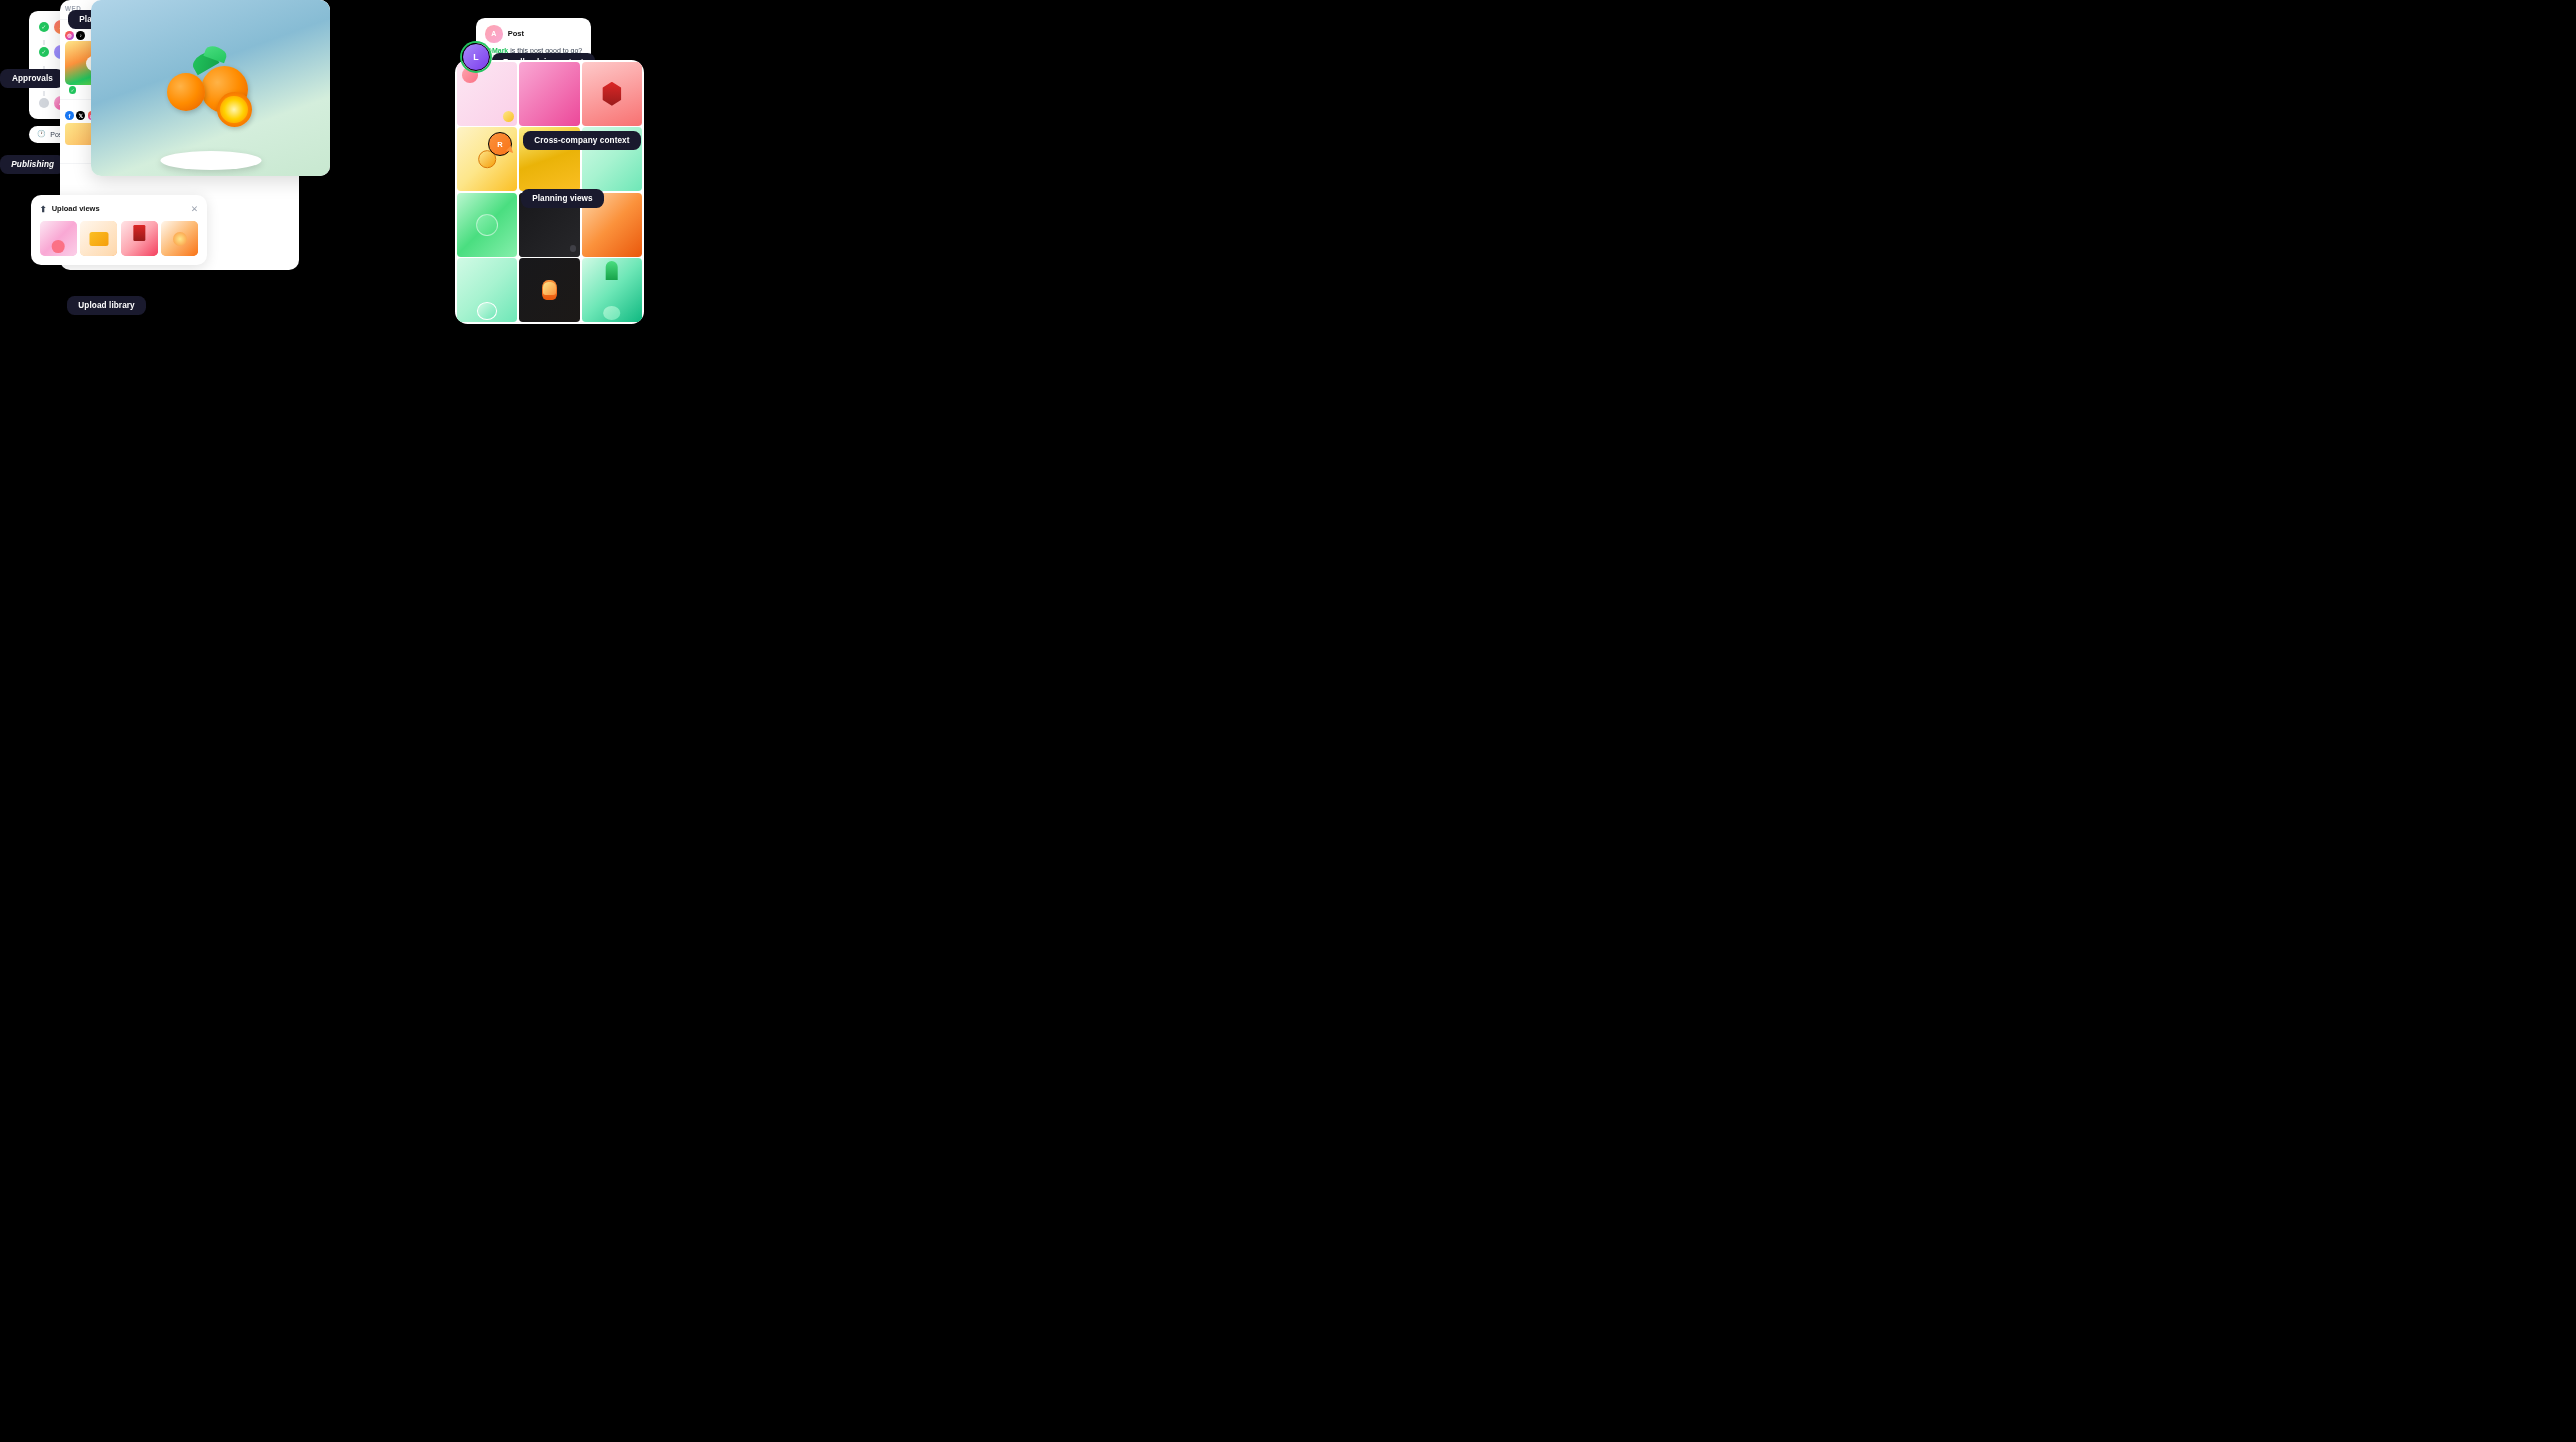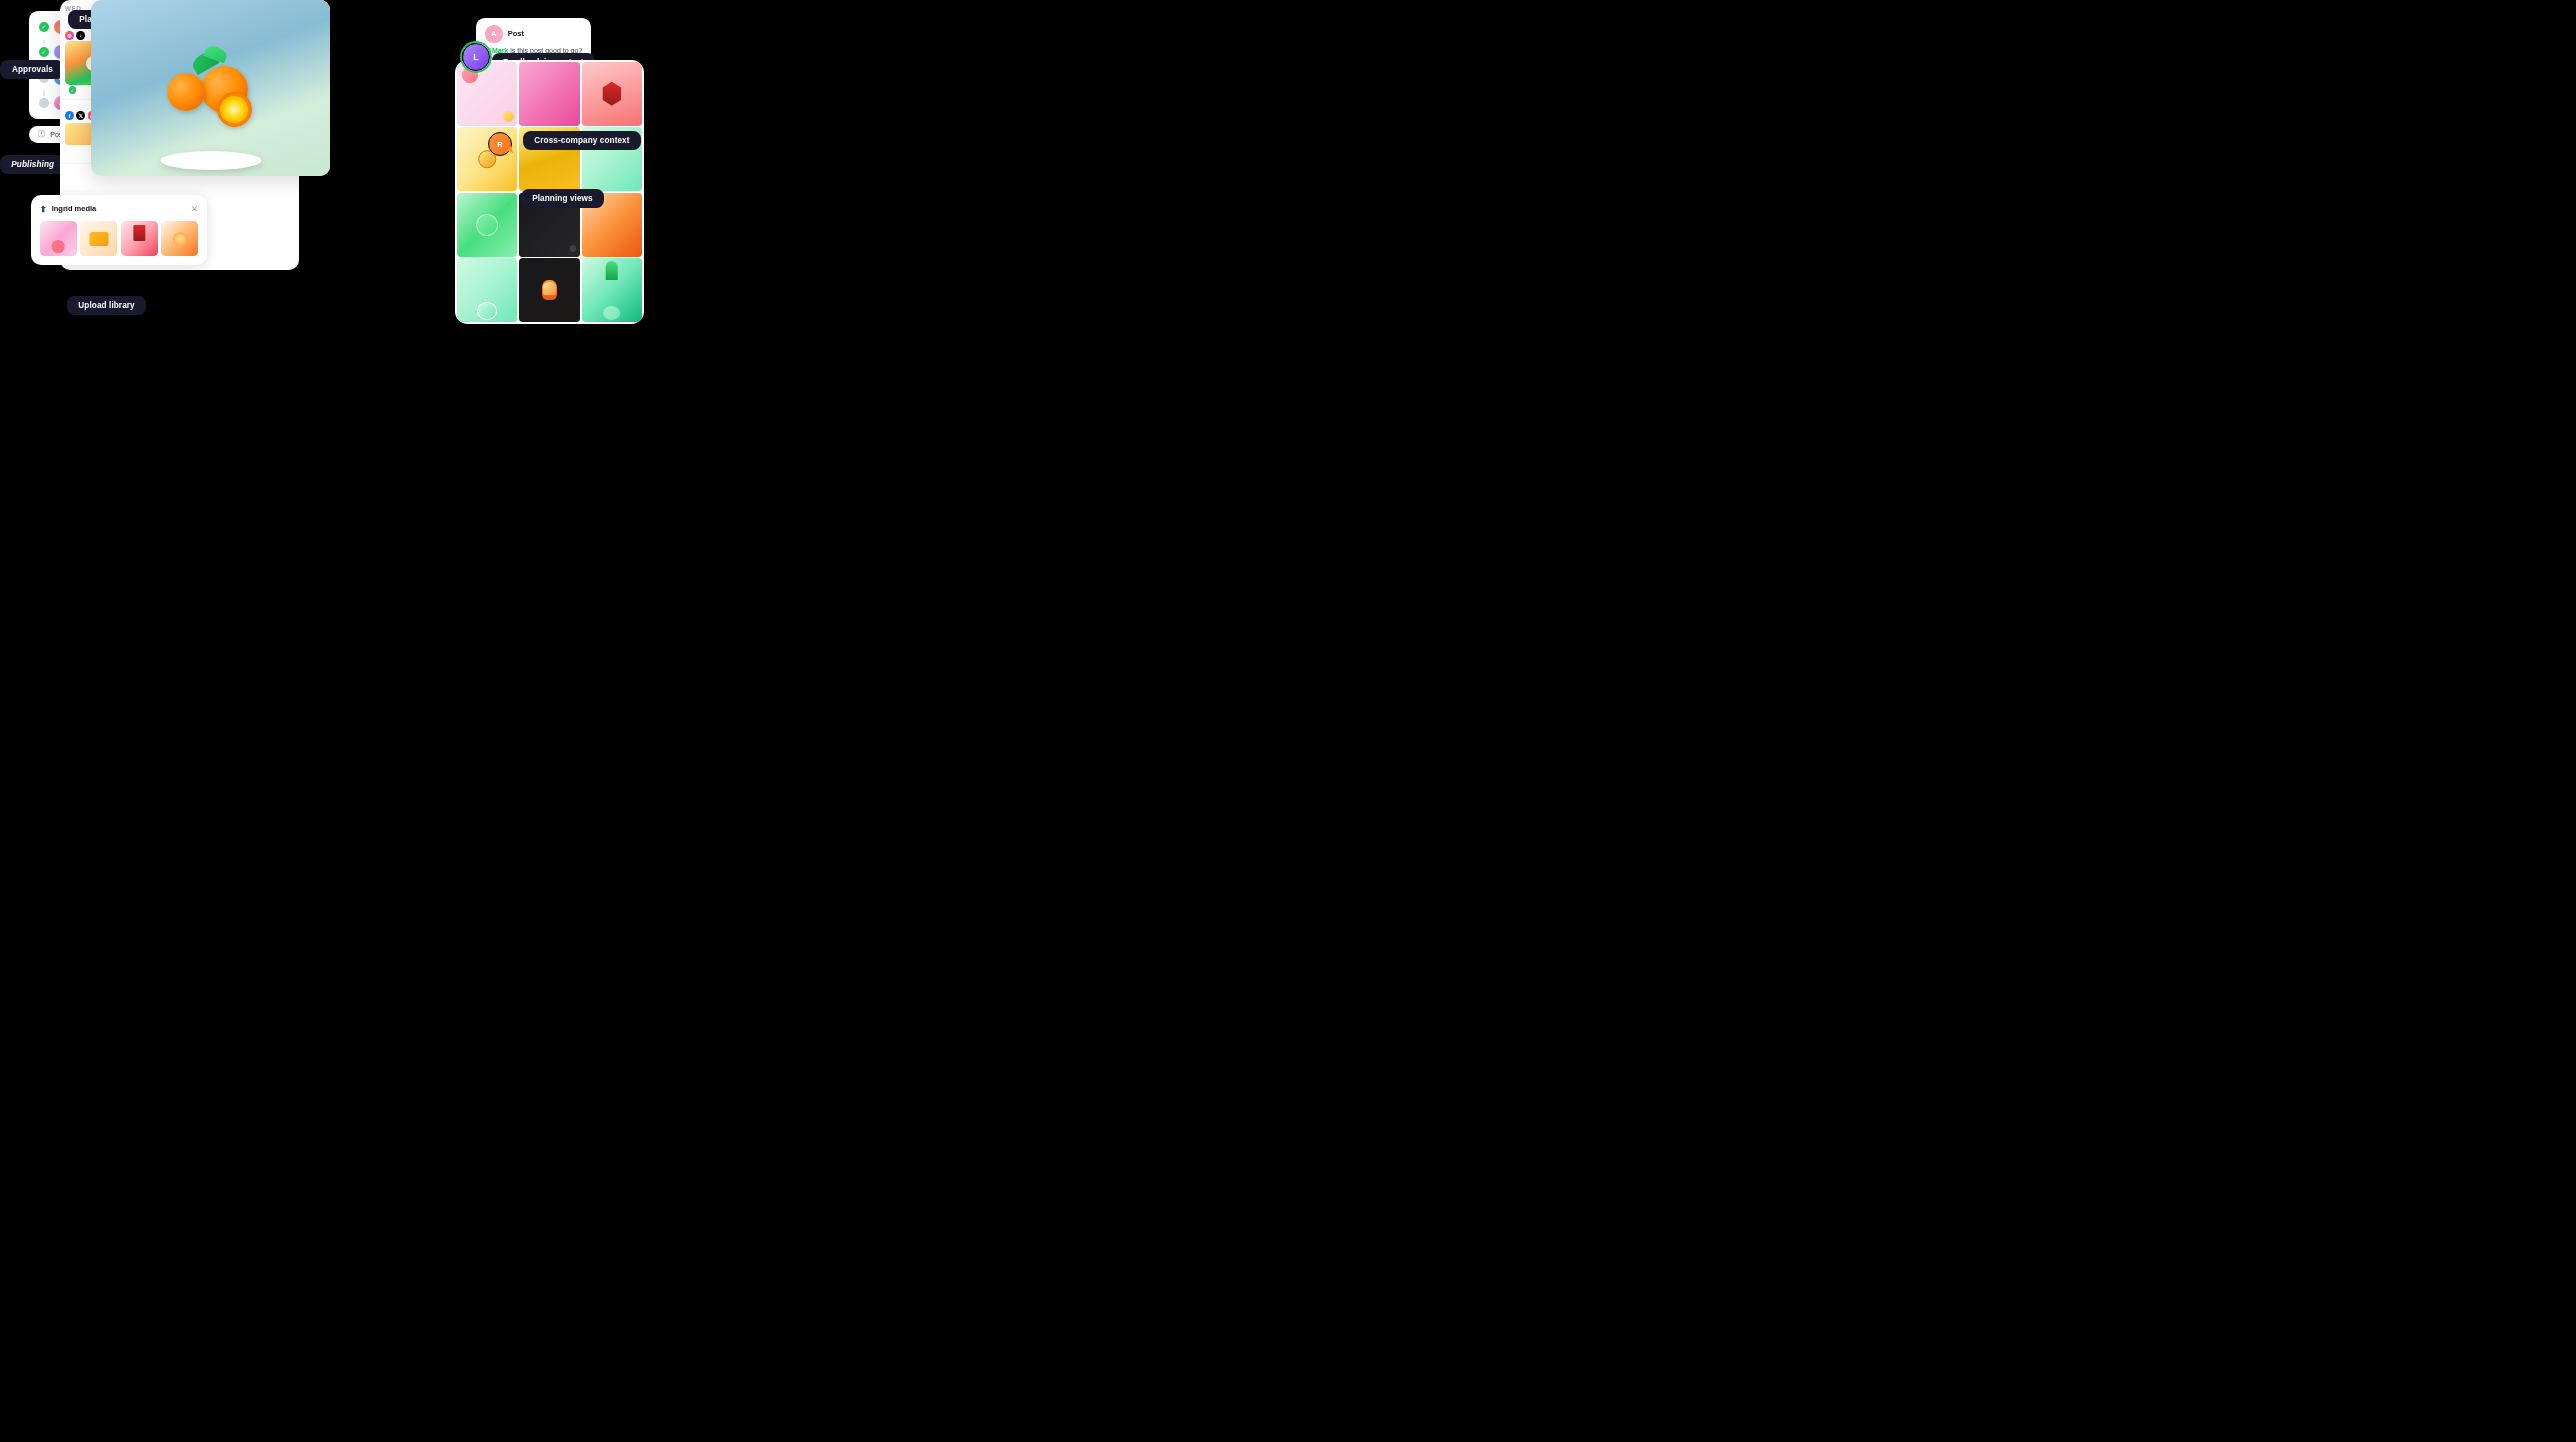--- a/index.html
+++ b/index.html
@@ -459,21 +459,21 @@
     <span class="approval-name">Samuel</span>
   </div>
   <div class="connector-line"></div>
   <div class="approval-item">
     <div class="check-circle check-gray"></div>
     <div class="avatar-circle av-anne">A</div>
     <span class="approval-name">Anne</span>
   </div>
 </div>
 
-<div class="pill-label" style="left:0px; top:60px;padding-left:12px;">
+<div class="pill-label" style="left:0px; top:69px;padding-left:12px;">
   <span>Approvals</span>
 </div>
 
 <div class="post-scheduled">
   <span class="clock-icon">🕐</span>
   <span>Post scheduled</span>
 </div>
 
 <div class="planning-card">
 
@@ -658,21 +658,21 @@
 <div class="collab-avatar-2">
   <span>R</span>
 </div>
 
 <div style="position:absolute;right:129px;top:145px;font-size:8.8px;color:#fb923c;transform:rotate(45deg);">▶</div>
 
 <div class="upload-card">
   <div class="upload-header">
     <div class="upload-title-row">
       <span class="upload-icon">⬆</span>
-      <span>Ingrid media</span>
+      <span>Upload views</span>
     </div>
     <span class="upload-close">✕</span>
   </div>
   <div class="media-grid">
     <div class="media-thumb mt-pink" style="position:relative;">
       <div style="position:absolute;inset:0;background:linear-gradient(135deg,#fce7f3,#f9a8d4,#fbcfe8);"></div>
       <div style="position:absolute;bottom:3.8px;left:50%;transform:translateX(-50%);width:12.6px;height:12.6px;border-radius:50%;background:#fb7185;"></div>
     </div>
     <div class="media-thumb mt-food" style="position:relative;">
       <div style="position:absolute;inset:0;background:linear-gradient(135deg,#fff7ed,#fed7aa);"></div>

